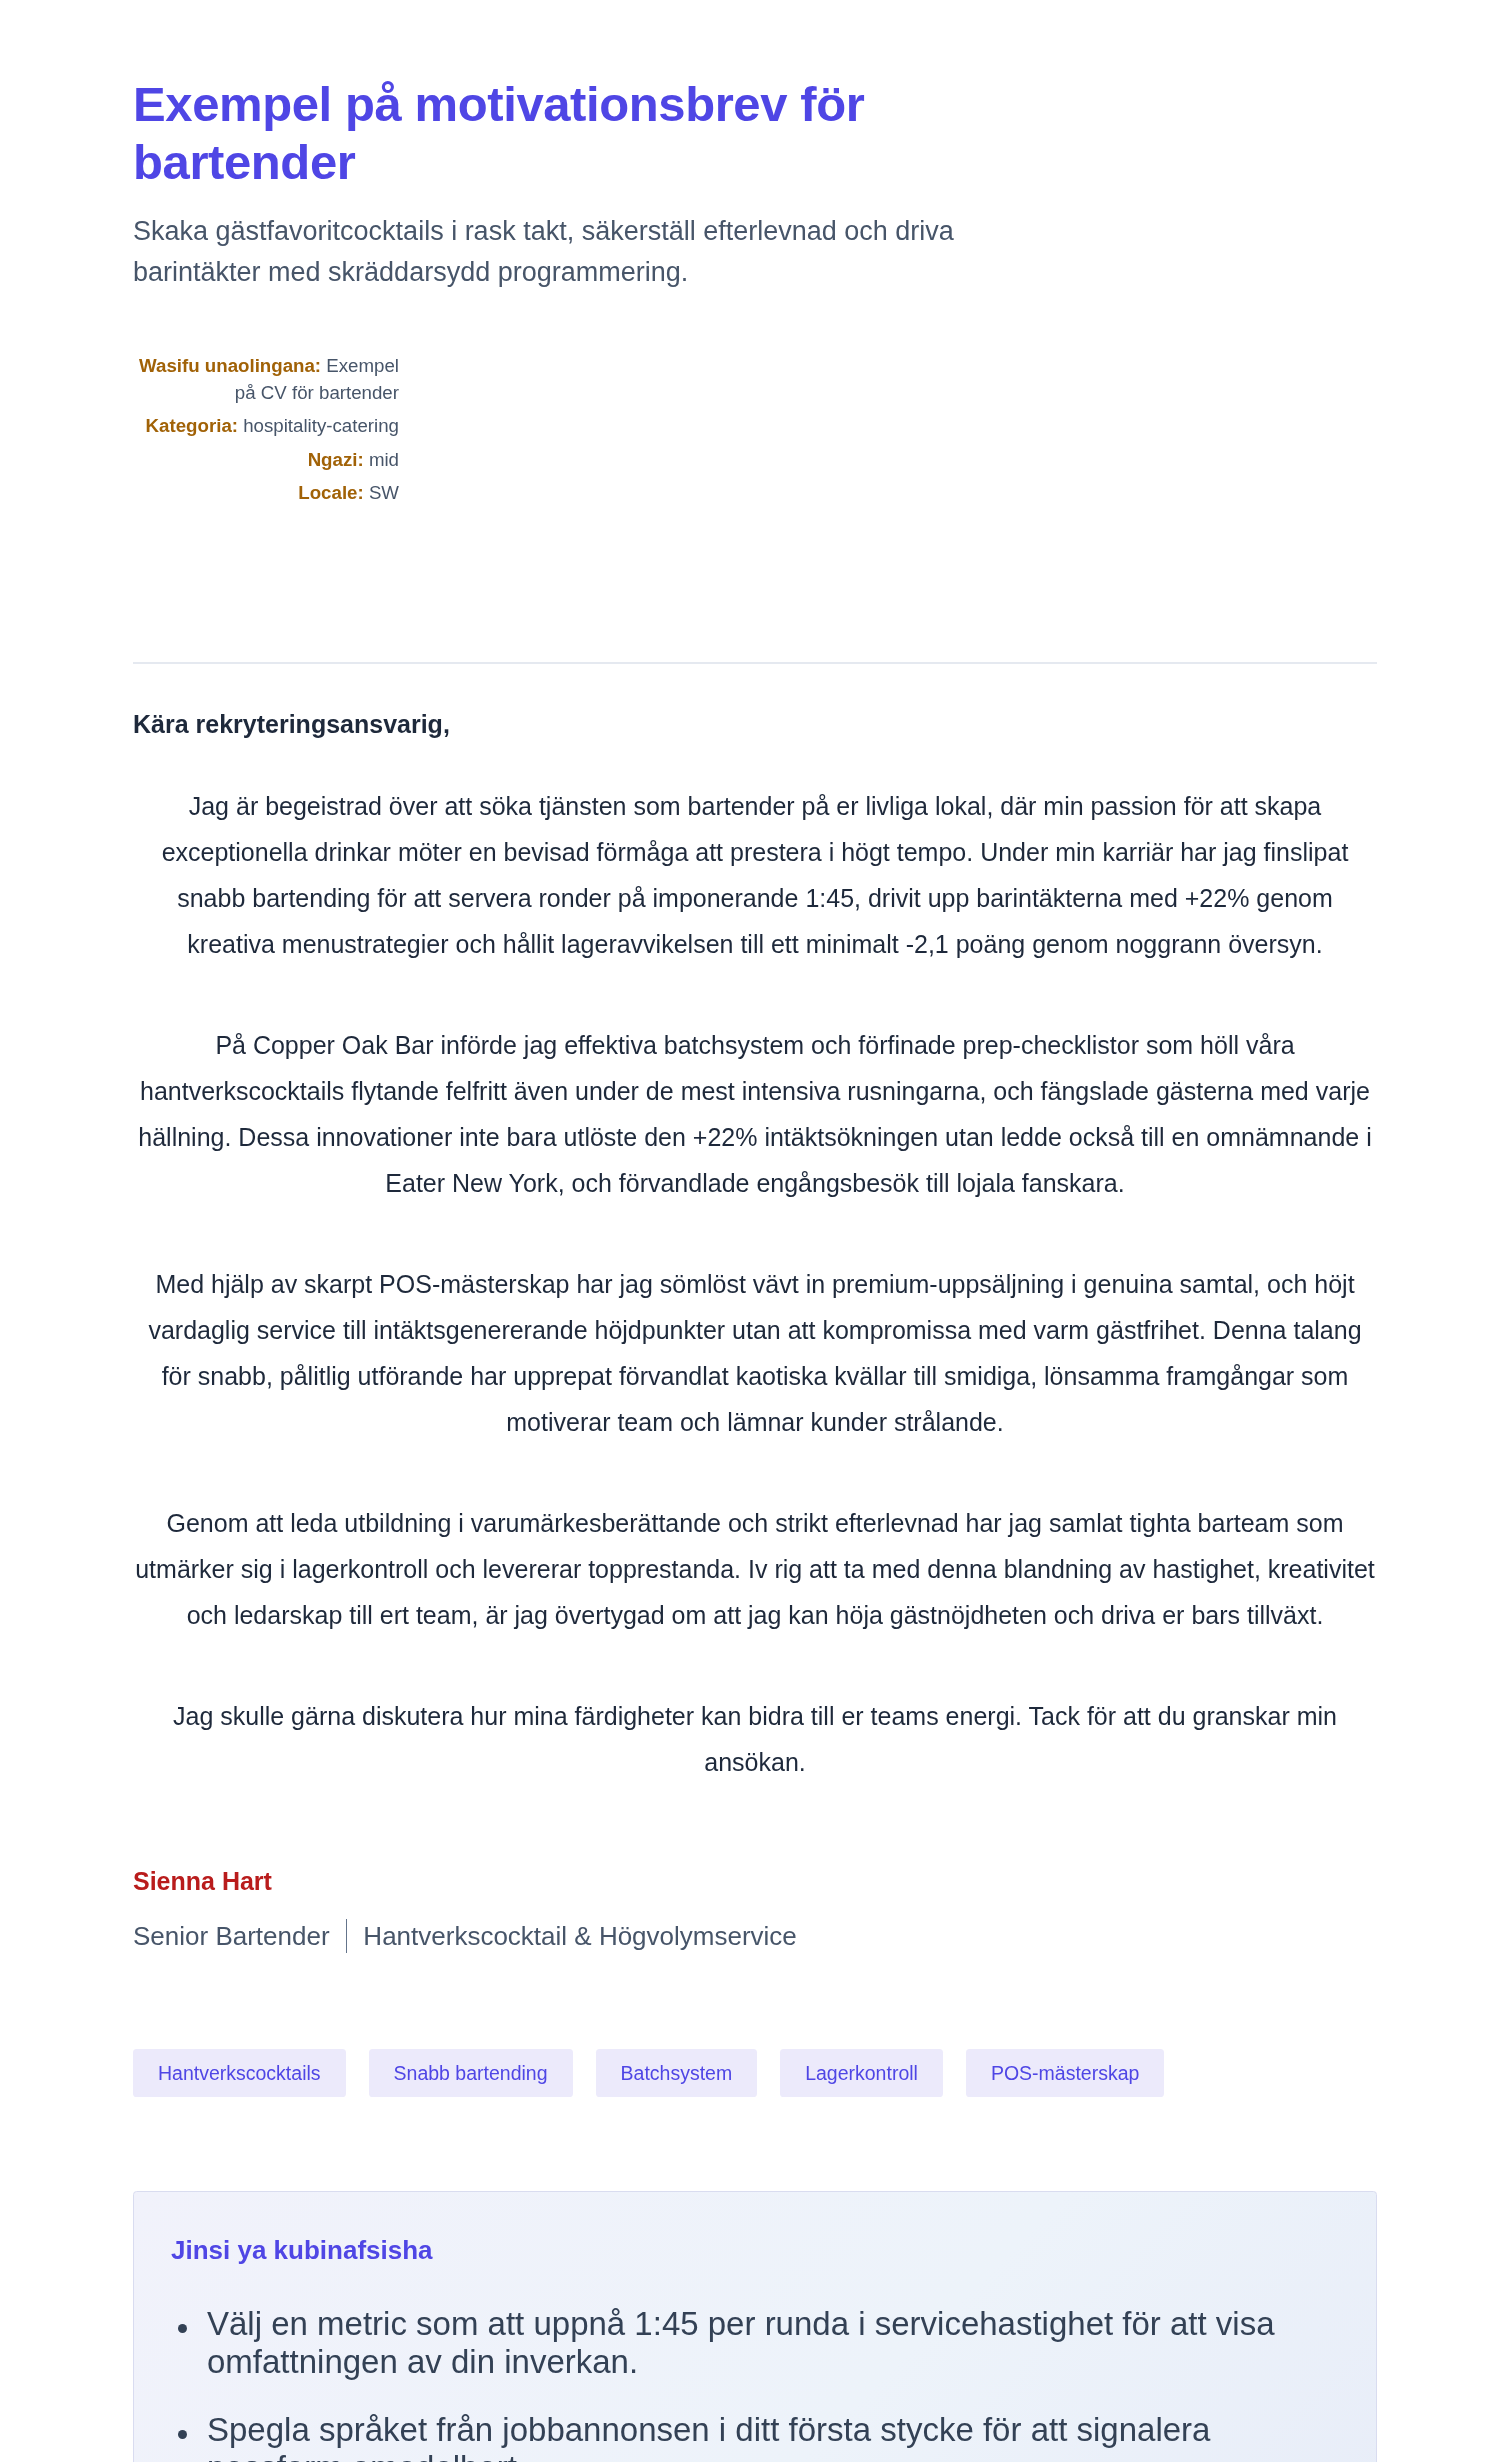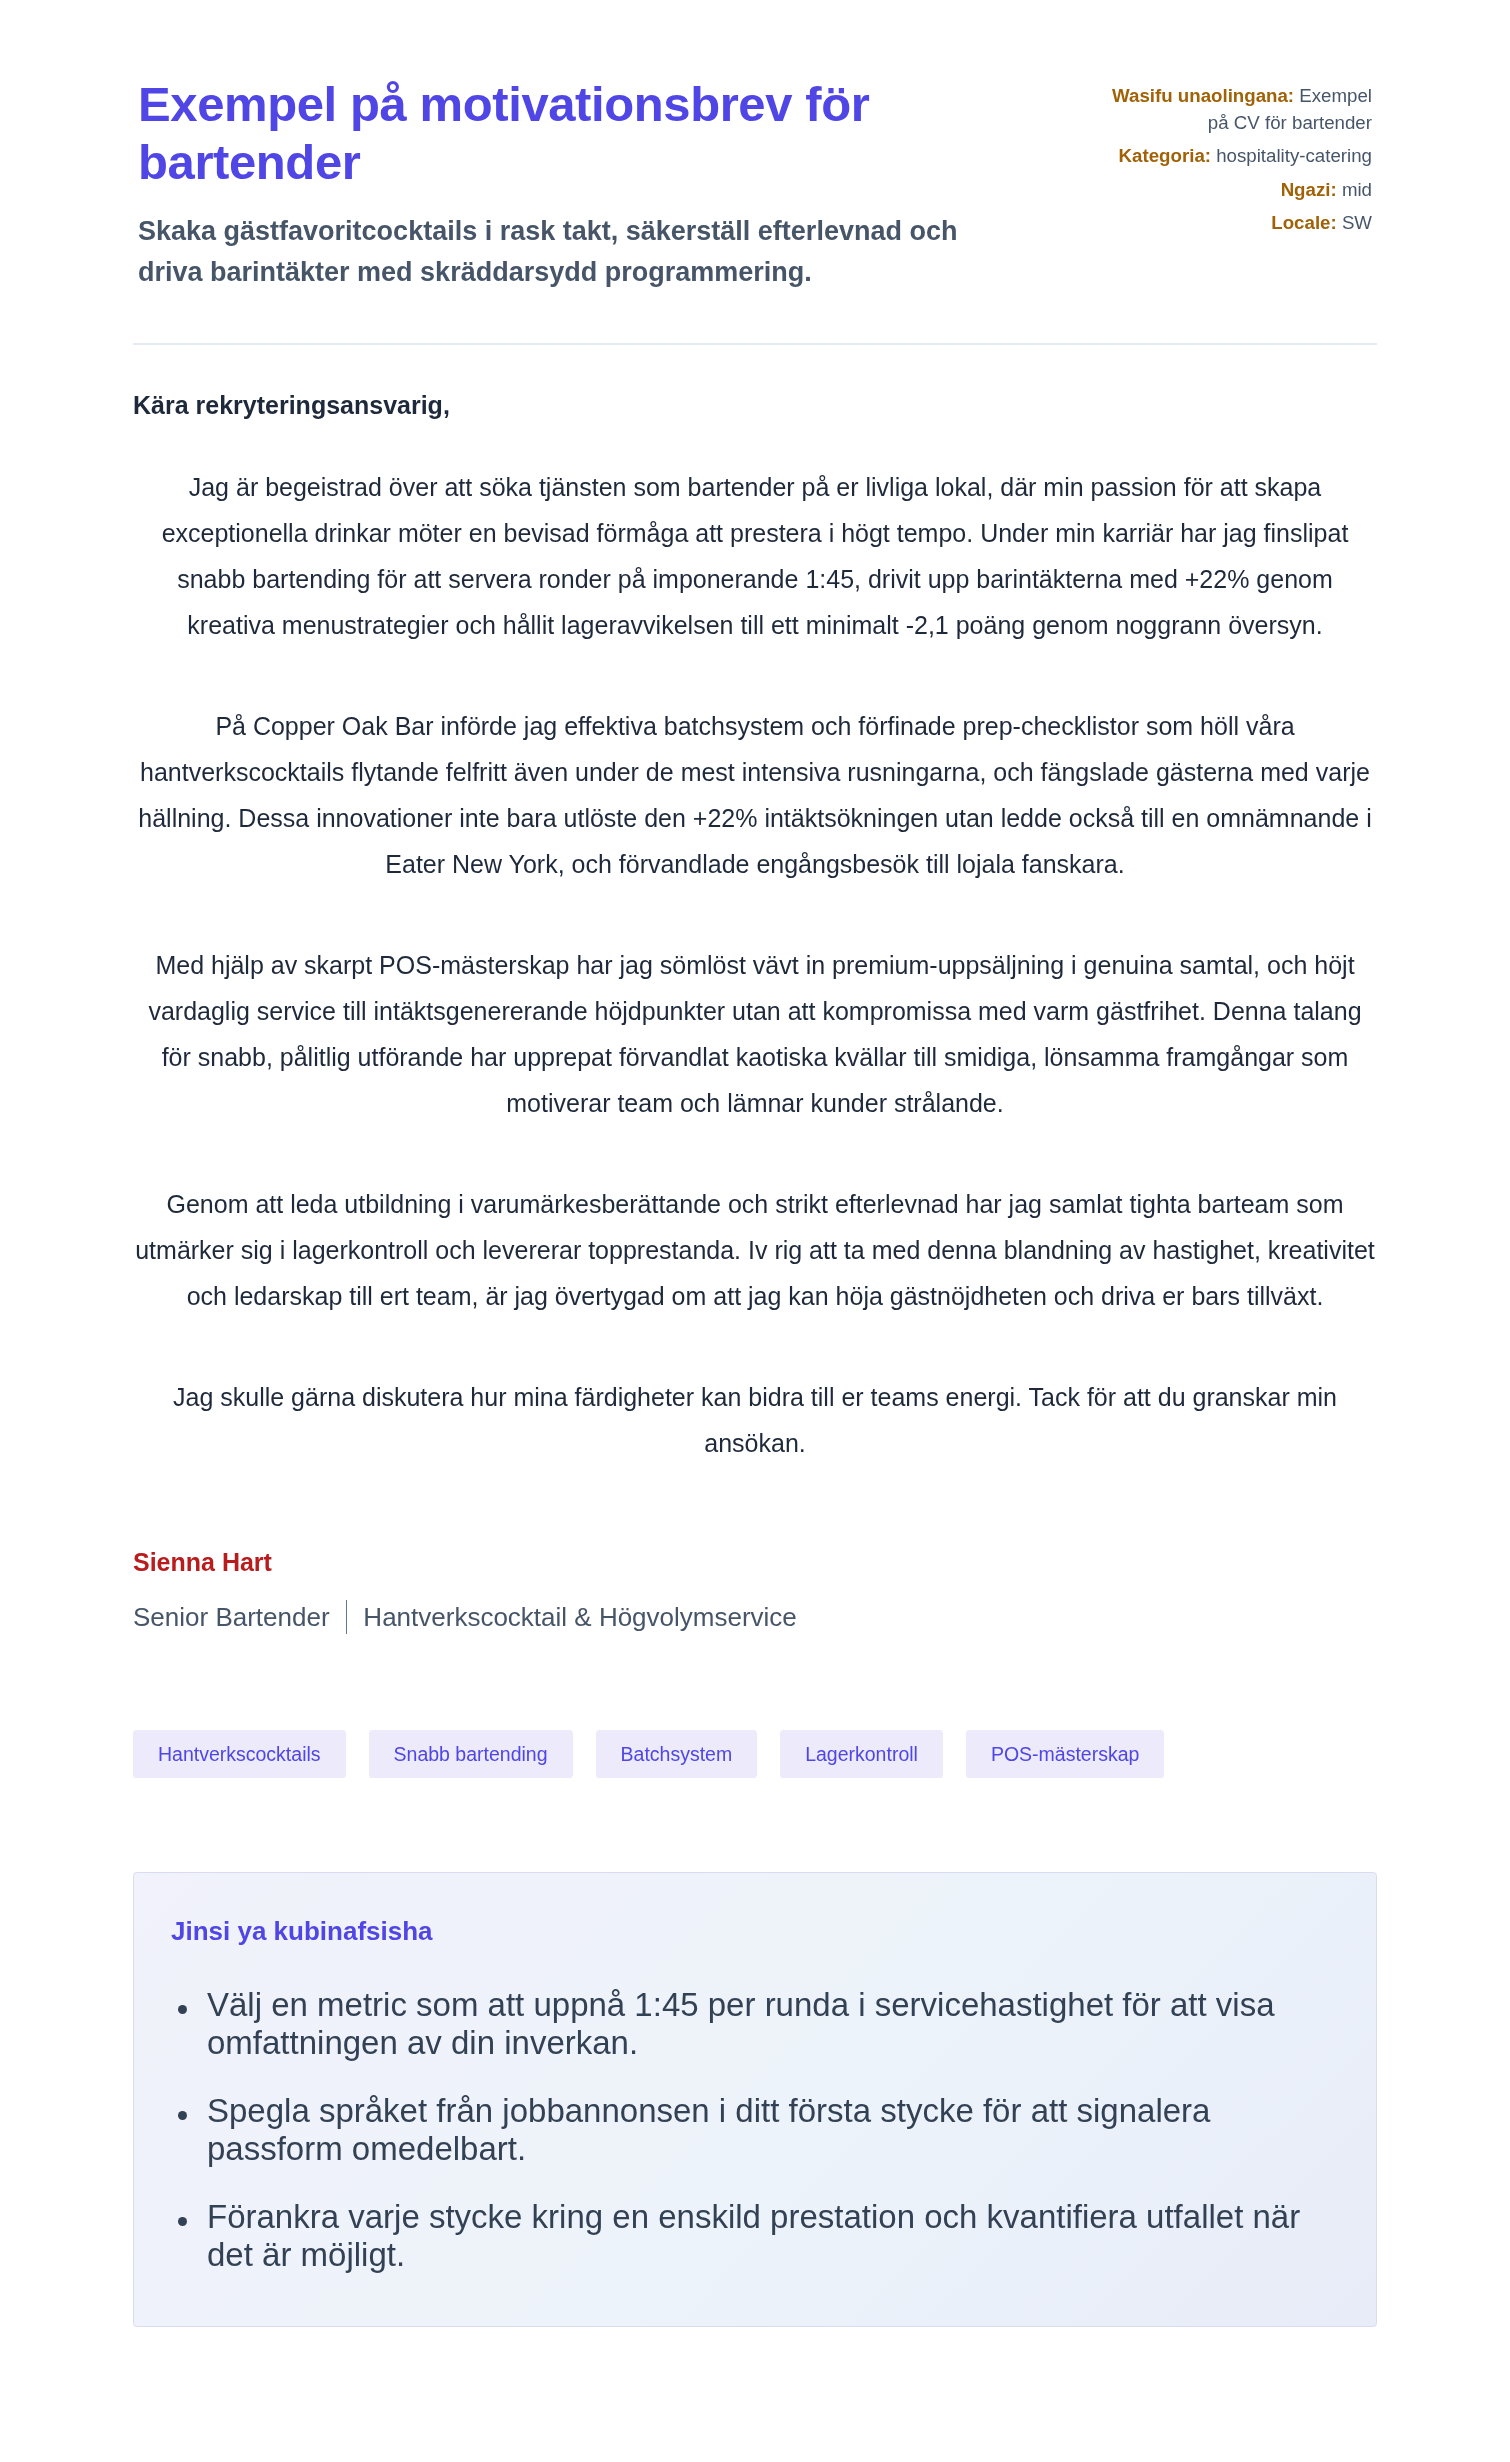--- a/index.html
+++ b/index.html
@@ -18,37 +18,38 @@
   .container {
     width: 1244px;
     margin: 0 auto;
     padding-top: 76px;
     padding-bottom: 80px;
   }
 
   
   .header {
     display: flex;
-    justify-content: center;
+    justify-content: flex-start;
     align-items: flex-start;
     gap: 53px;
+    flex-direction: column;
   }
   .header-left { flex: 1 1 auto; max-width: 915px; }
   .page-title {
     font-size: 49px;
     line-height: 1.18;
     font-weight: 700;
     color: #4f46e5;
     letter-spacing: -0.4px;
   }
   .page-subtitle {
     margin-top: 19.5px;
     font-size: 27px;
     line-height: 1.52;
-    font-weight: 700;
+    font-weight: 400;
     color: #475569;
     max-width: 871px;
   }
   .meta-panel {
     flex: 0 0 266px;
     max-width: 266px;
     text-align: right;
     font-size: 18.7px;
     line-height: 1.42;
     color: #475569;

